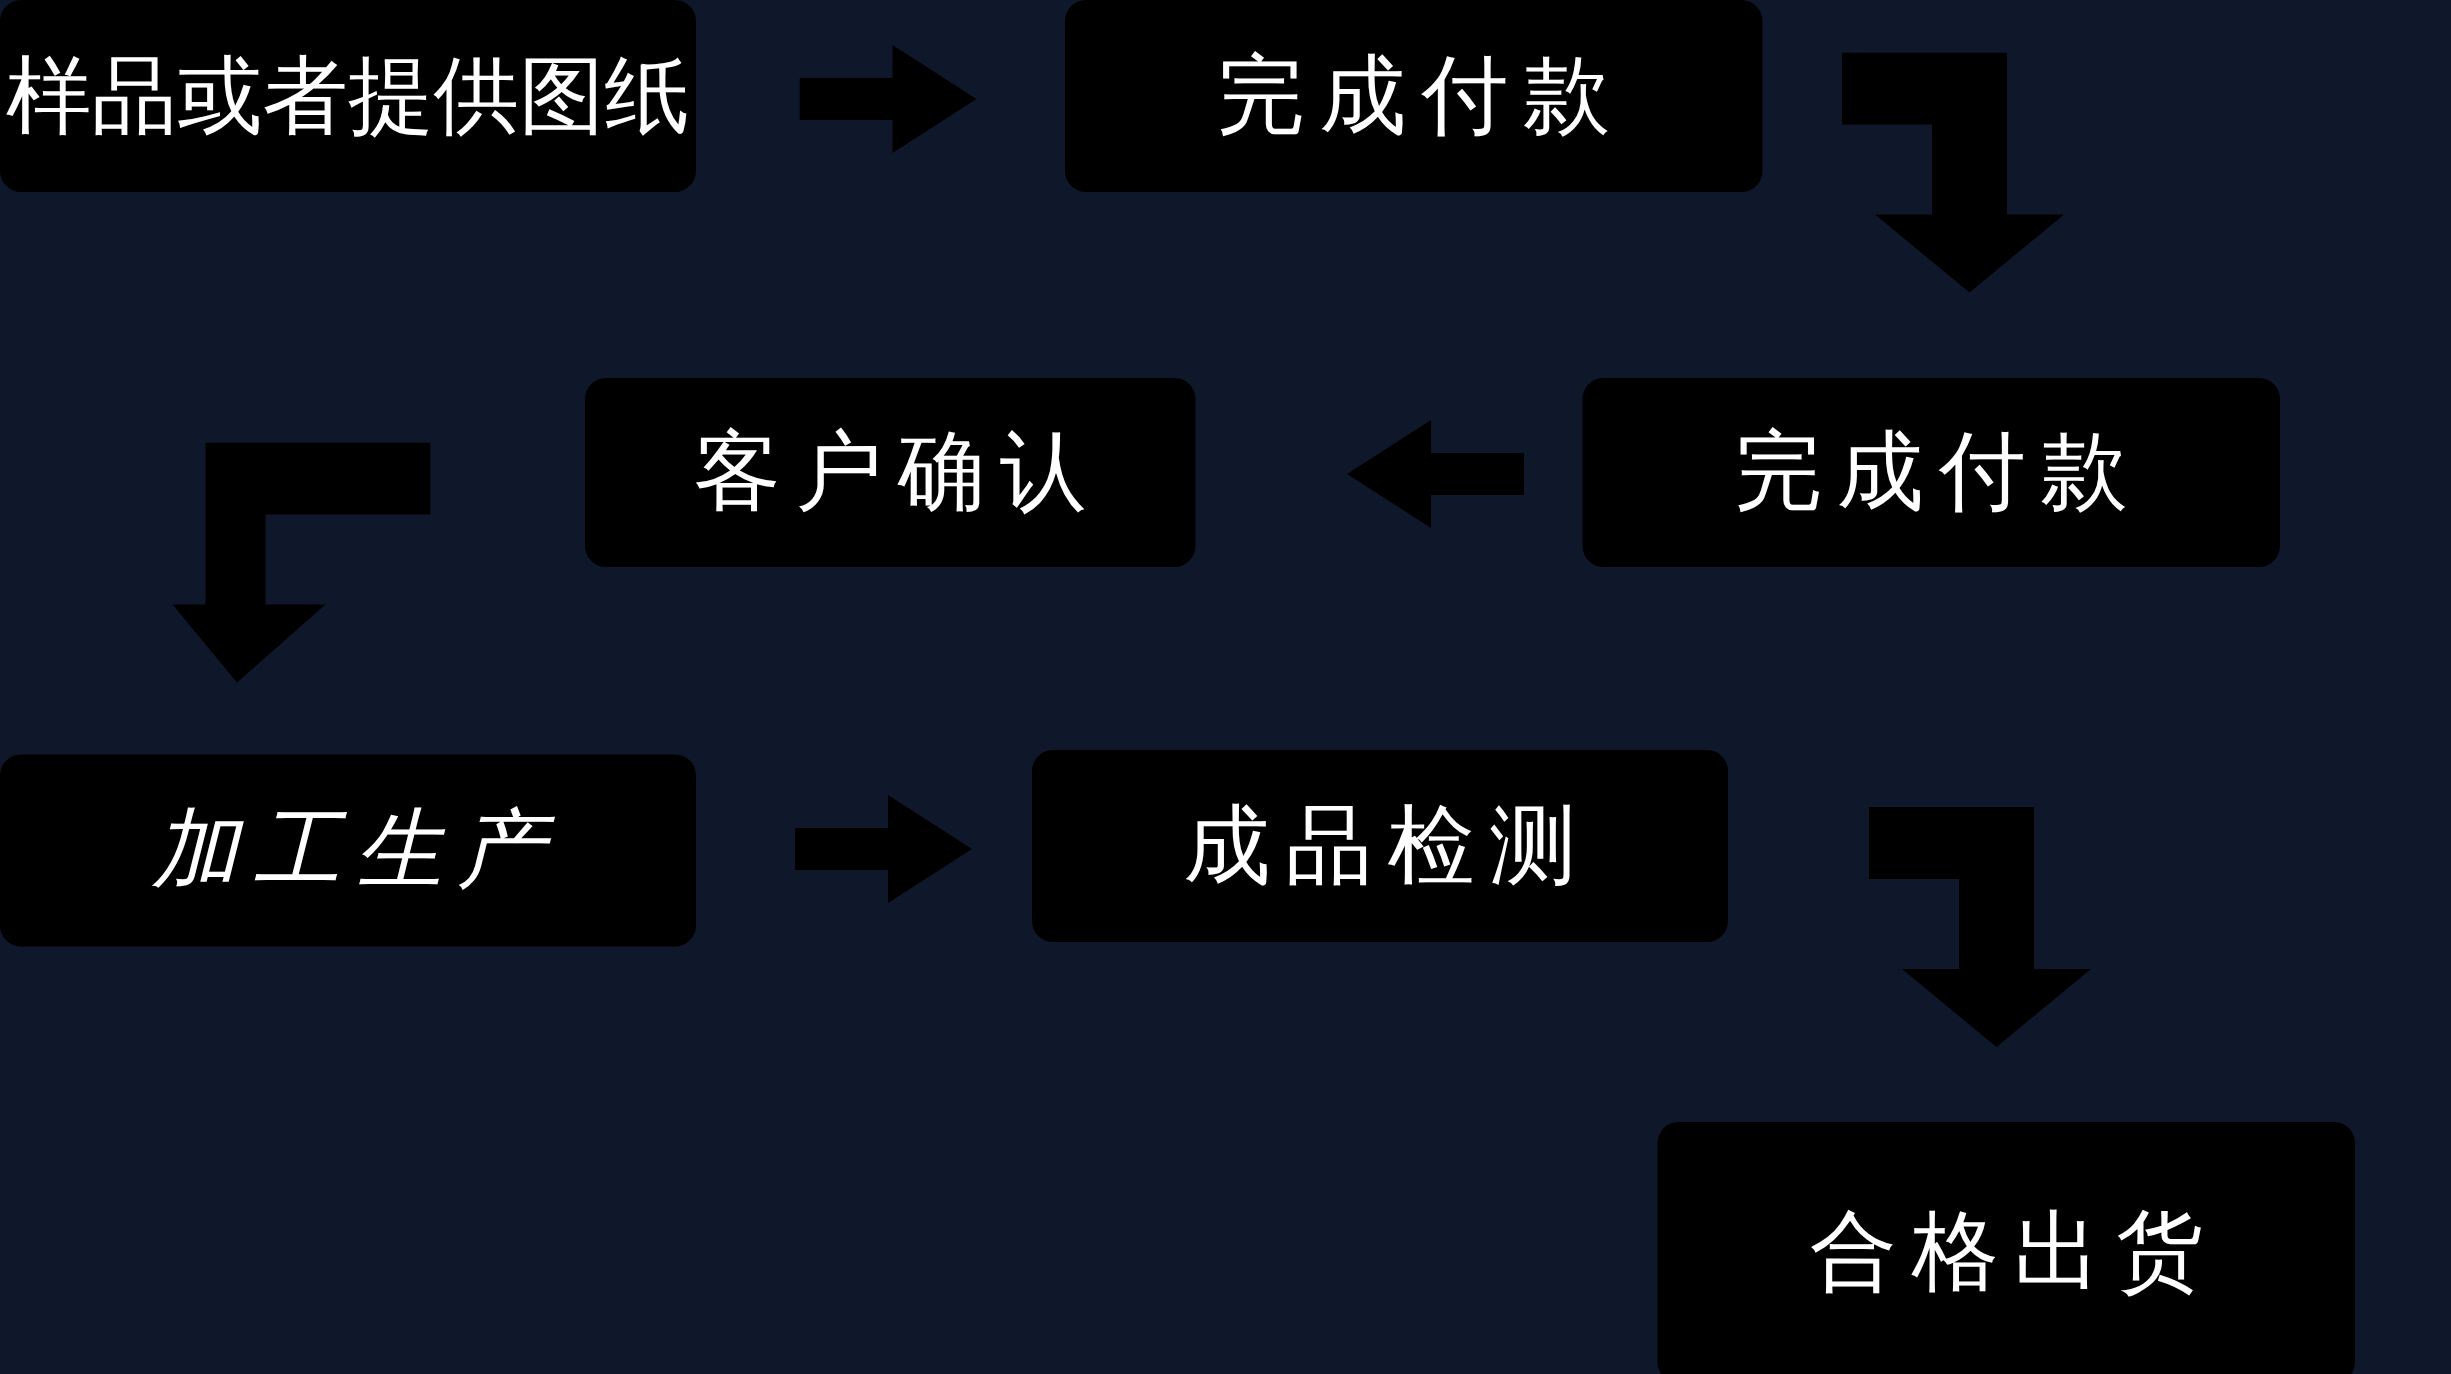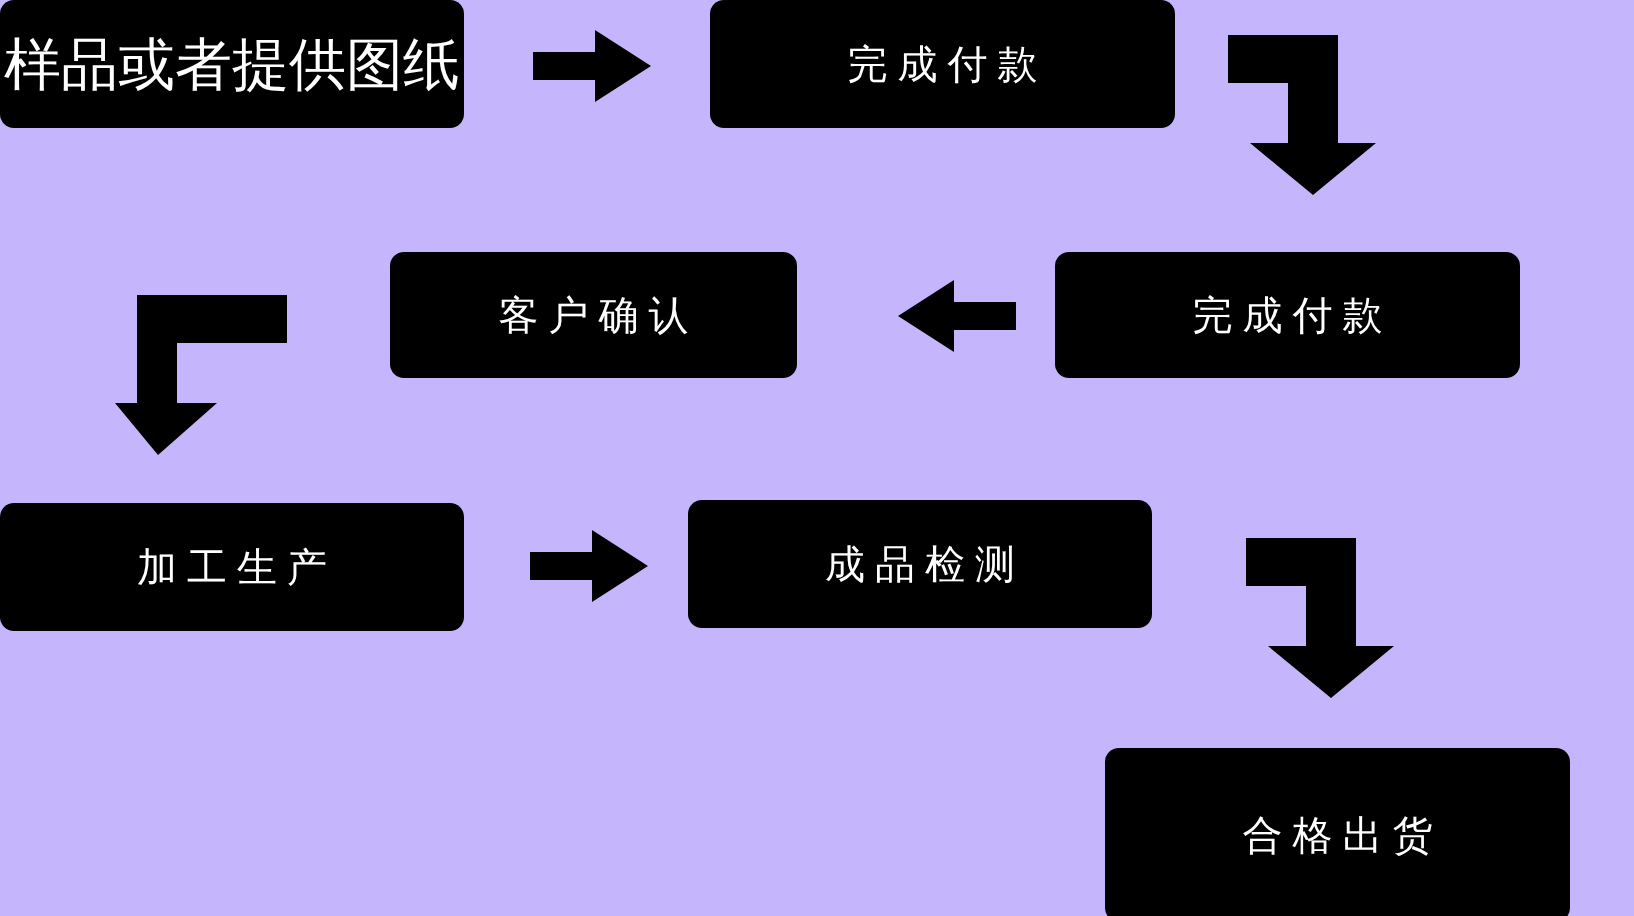--- a/index.html
+++ b/index.html
@@ -8,36 +8,36 @@
     padding: 0;
     background: #ffffff;
   }
   body {
     font-family: "Liberation Sans", "DejaVu Sans", sans-serif;
   }
   #canvas {
     position: relative;
     width: 1634px;
     height: 916px;
-    background: #c4b5fd;
+    background: #0f172a;
     overflow: hidden;
     text-align: right;
   }
   .node {
     position: absolute;
     background: #000000;
     border-radius: 14px;
     display: flex;
     align-items: center;
     justify-content: center;
     box-sizing: border-box;
   }
   .node-label {
     color: #ffffff;
-    font-size: 40px;
+    font-size: 58px;
     line-height: 1;
     white-space: nowrap;
     letter-spacing: 10px;
     text-indent: 10px;
     font-weight: 400;
   }
   .node.tight .node-label {
     letter-spacing: 0px;
     text-indent: 0px;
     font-size: 57px;
@@ -89,21 +89,21 @@
   <div class="arrow" style="left:898px; top:280px; width:118px; height:72px;">
     <svg viewBox="0 0 118 72" xmlns="http://www.w3.org/2000/svg" aria-hidden="true">
       <path d="M118,22 L56,22 L56,0 L0,36 L56,72 L56,50 L118,50 Z" fill="#000000"></path>
     </svg>
   </div>
 
   <div class="node" style="left:1055px; top:252px; width:465px; height:126px;">
     <span class="node-label">完成付款</span>
   </div>
 
-  <div class="node" style="left:0px; top:503px; width:464px; height:128px;">
+  <div class="node" style="left:0px; top:503px; width:464px; height:128px;font-style:italic;">
     <span class="node-label">加工生产</span>
   </div>
 
   <div class="arrow" style="left:530px; top:530px; width:118px; height:72px;">
     <svg viewBox="0 0 118 72" xmlns="http://www.w3.org/2000/svg" aria-hidden="true">
       <path d="M0,22 L62,22 L62,0 L118,36 L62,72 L62,50 L0,50 Z" fill="#000000"></path>
     </svg>
   </div>
 
   <div class="node" style="left:688px; top:500px; width:464px; height:128px;">

